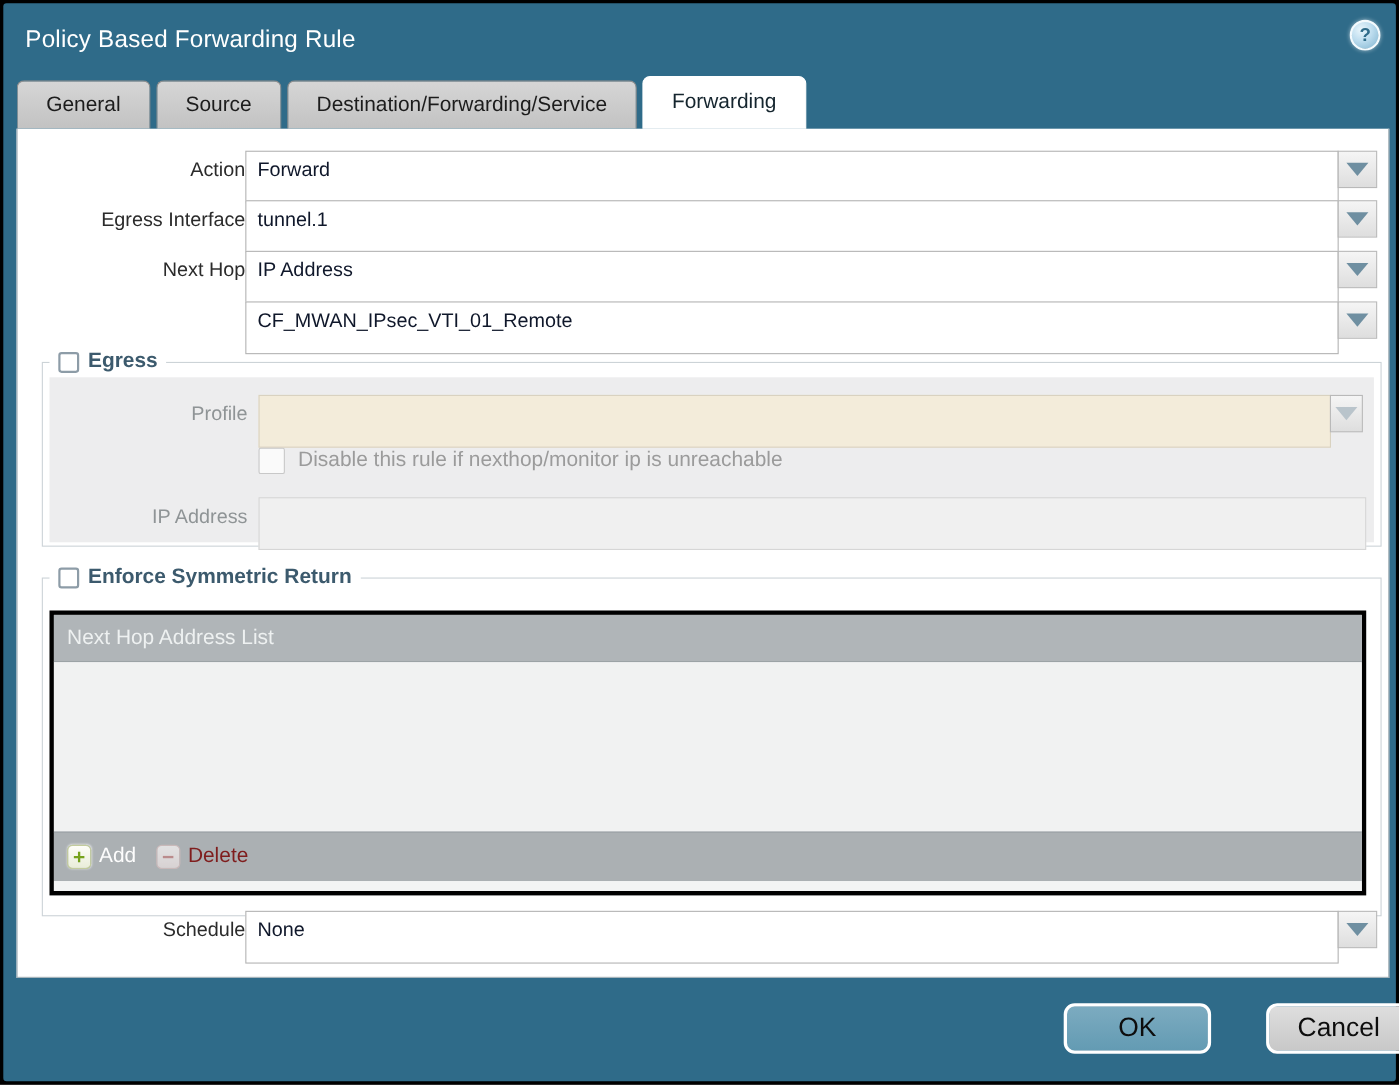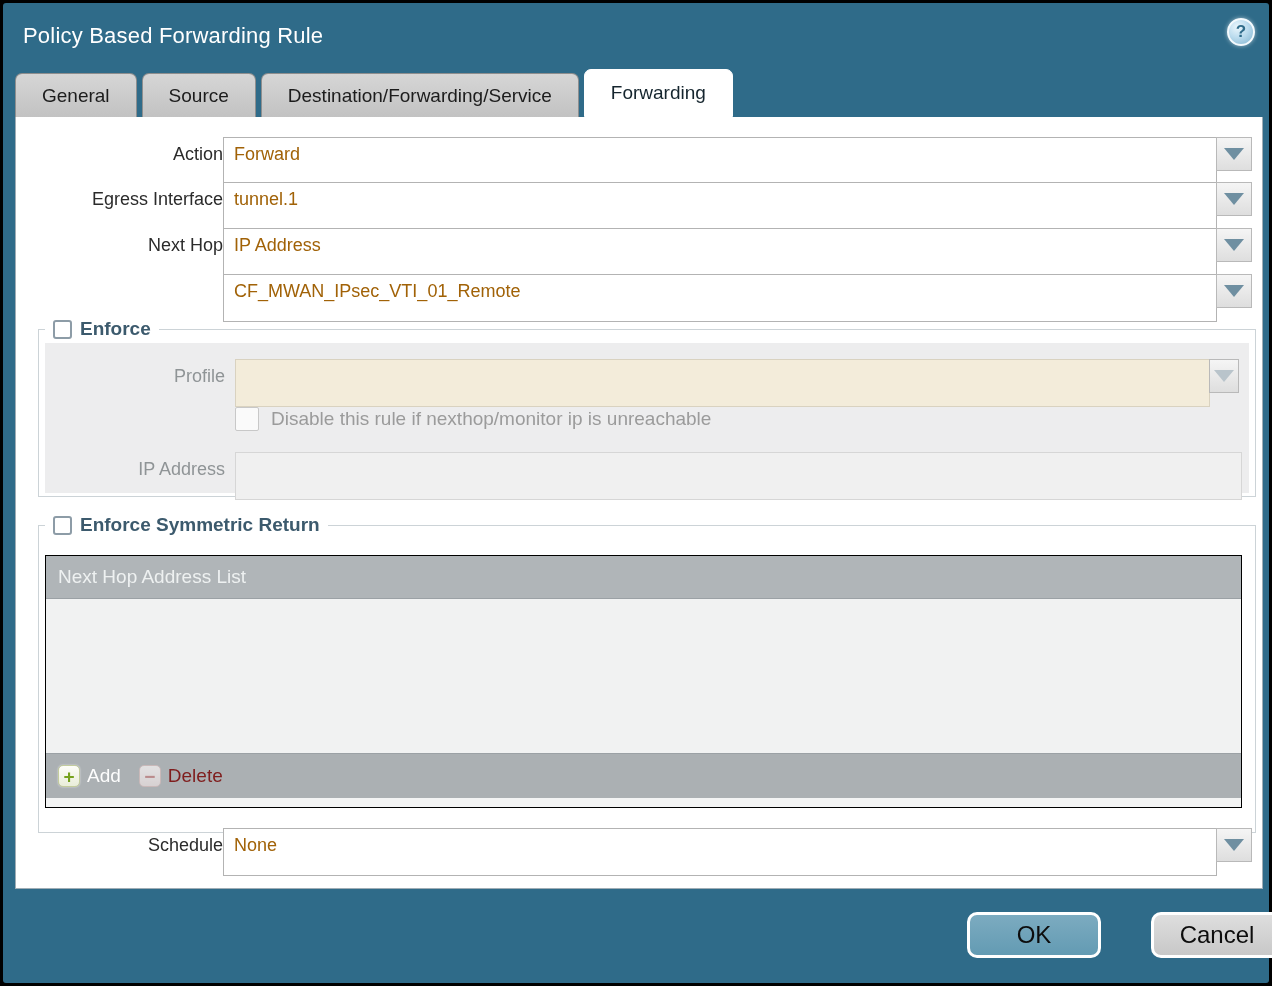--- a/index.html
+++ b/index.html
@@ -63,21 +63,21 @@
     z-index: 2;
   }
 
   .row-label {
     position: absolute; width: 196px; text-align: right;
     font-size: 18px; color: #2b2b2b; line-height: 34px;
   }
   .field {
     position: absolute; height: 48px;
     background: #fff; border: 1px solid #b3b3b3;
-    font-size: 18px; color: #a16207;
+    font-size: 18px; color: #0f172a;
     padding: 0 10px; line-height: 32px;
     white-space: nowrap; overflow: hidden;
   }
   .dd-btn {
     position: absolute; width: 36px; height: 34px;
     background: linear-gradient(#f5f5f5, #dedede);
     border: 1px solid #b9b9b9;
     display: flex; align-items: center; justify-content: center;
     cursor: pointer;
   }
@@ -125,21 +125,21 @@
     border: 1px solid #c8c8c8; border-radius: 2px; background: #fafafa;
   }
   .cb-disabled-label {
     position: absolute; font-size: 19px; color: #9b9b9b; line-height: 24px;
   }
 
   
   .nh-table {
     position: absolute; left: 6px; top: 29px;
     width: 1197px;
-    border: 1px solid #000000;
+    border: 4px solid #000000;
     background: #f1f2f2;
   }
   .nh-header {
     height: 43px; background: #b0b5b8;
     border-bottom: 1px solid #9ba1a5;
     display: flex; align-items: center;
     padding: 0 12px;
     font-size: 19px; color: #eef1f1;
   }
   .nh-body { height: 154px; background: #f1f2f2; }
@@ -226,21 +226,21 @@
       </div>
 
       <div class="field" style="left:207px; top:157px; width:994px;">CF_MWAN_IPsec_VTI_01_Remote</div>
       <div class="dd-btn" style="left:1200px; top:157px;">
         <span class="dd-arrow"></span>
       </div>
 
       <div class="fieldset" style="top:212px; height:168px;">
         <div class="legend">
           <span class="cb"></span>
-          <span class="legend-text">Enforce</span>
+          <span class="legend-text">Egress</span>
         </div>
         <div class="monitor-panel">
           <div class="gray-label" style="left:0px; top:16px;">Profile</div>
           <div class="field beige" style="left:190px; top:16px; width:975px;"></div>
           <div class="dd-btn" style="left:1164px; top:16px; width:30px;">
             <span class="dd-arrow disabled"></span>
           </div>
 
           <div class="cb-disabled" style="left:190px; top:64px;"></div>
           <div class="cb-disabled-label" style="left:226px; top:64px;">Disable this rule if nexthop/monitor ip is unreachable</div>

